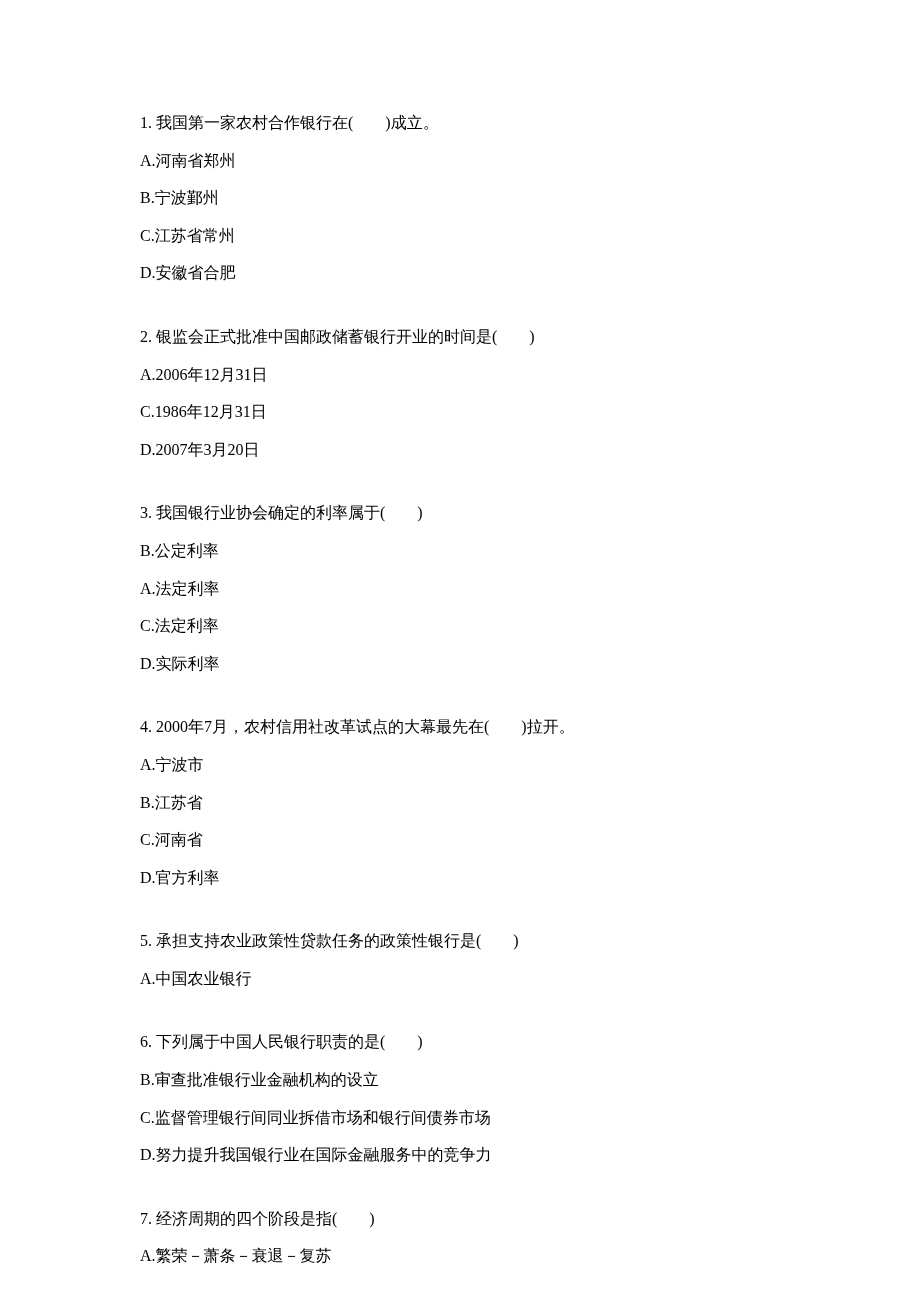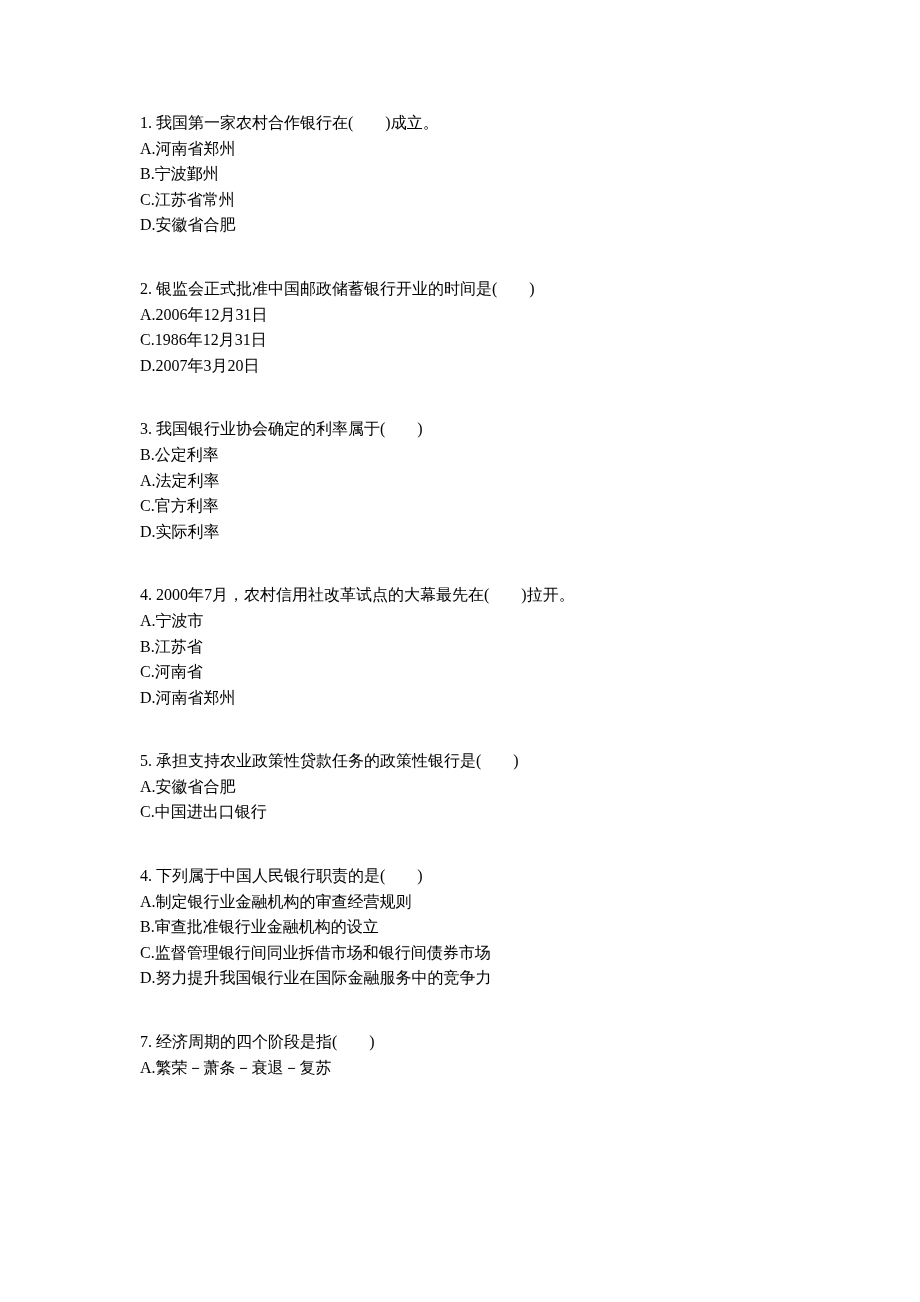--- a/index.html
+++ b/index.html
@@ -18,20 +18,21 @@
       width: 920px;
     }
     .question-block {
       margin-bottom: 38px;
     }
     .question-text {
       margin-bottom: 0;
     }
     .option {
       margin-bottom: 0;
+      margin-top: 12px;
     }
   </style>
 </head>
 <body>
 
 <div id="content">
     <div class="question-block">
       <div class="question-text">1. 我国第一家农村合作银行在(　　)成立。</div>
       <div class="option">A.河南省郑州</div>
       <div class="option">B.宁波鄞州</div>
@@ -41,38 +42,36 @@
     <div class="question-block">
       <div class="question-text">2. 银监会正式批准中国邮政储蓄银行开业的时间是(　　)</div>
       <div class="option">A.2006年12月31日</div>
       <div class="option">C.1986年12月31日</div>
       <div class="option">D.2007年3月20日</div>
     </div>
     <div class="question-block">
       <div class="question-text">3. 我国银行业协会确定的利率属于(　　)</div>
       <div class="option">B.公定利率</div>
       <div class="option">A.法定利率</div>
-      <div class="option">C.官方利率</div>
+      <div class="option">C.法定利率</div>
       <div class="option">D.实际利率</div>
     </div>
     <div class="question-block">
       <div class="question-text">4. 2000年7月，农村信用社改革试点的大幕最先在(　　)拉开。</div>
       <div class="option">A.宁波市</div>
       <div class="option">B.江苏省</div>
       <div class="option">C.河南省</div>
-      <div class="option">D.河南省郑州</div>
+      <div class="option">D.官方利率</div>
     </div>
     <div class="question-block">
       <div class="question-text">5. 承担支持农业政策性贷款任务的政策性银行是(　　)</div>
-      <div class="option">A.安徽省合肥</div>
-      <div class="option">C.中国进出口银行</div>
+      <div class="option">A.中国农业银行</div>
     </div>
     <div class="question-block">
-      <div class="question-text">4. 下列属于中国人民银行职责的是(　　)</div>
-      <div class="option">A.制定银行业金融机构的审查经营规则</div>
+      <div class="question-text">6. 下列属于中国人民银行职责的是(　　)</div>
       <div class="option">B.审查批准银行业金融机构的设立</div>
       <div class="option">C.监督管理银行间同业拆借市场和银行间债券市场</div>
       <div class="option">D.努力提升我国银行业在国际金融服务中的竞争力</div>
     </div>
     <div class="question-block">
       <div class="question-text">7. 经济周期的四个阶段是指(　　)</div>
       <div class="option">A.繁荣－萧条－衰退－复苏</div>
     </div>
   </div>
 

